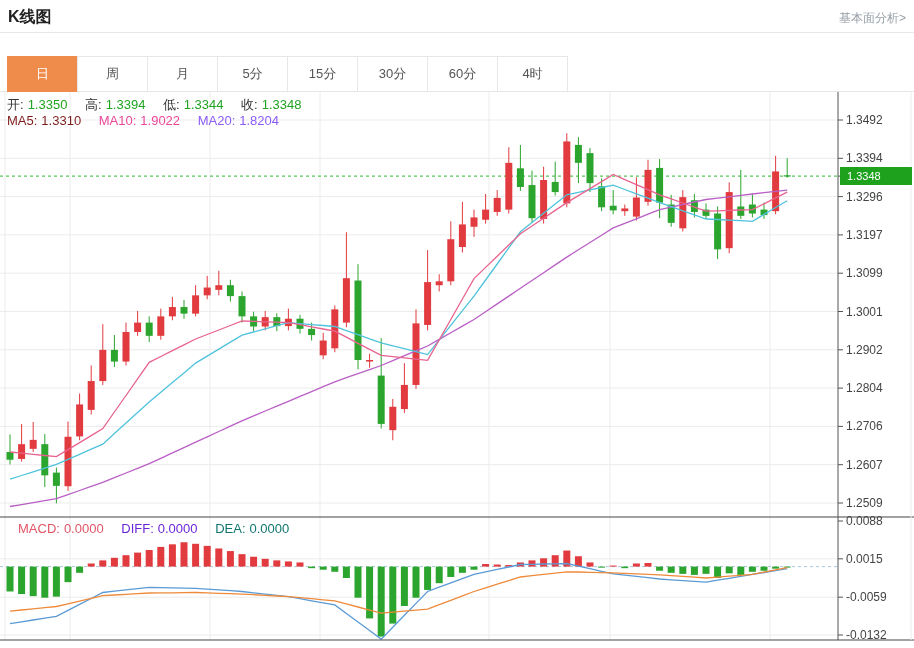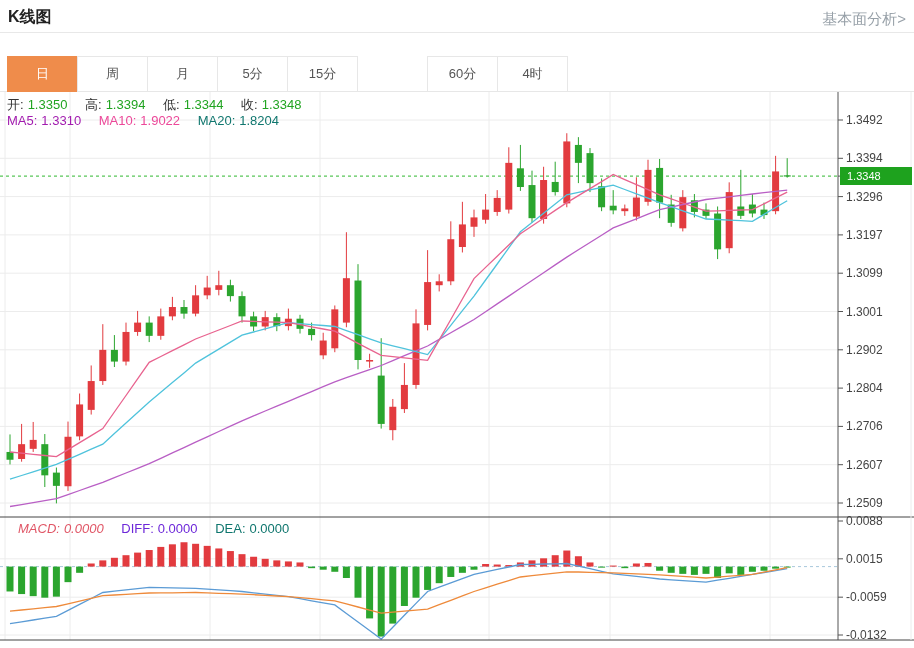--- a/index.html
+++ b/index.html
@@ -2,43 +2,43 @@
 <html><head>
 <meta charset="utf-8">
 <style>
   * { margin:0; padding:0; box-sizing:border-box; }
   html,body { background:#fff; width:914px; height:648px; overflow:hidden;
     font-family:"Liberation Sans","DejaVu Sans",sans-serif; }
   .page { position:relative; width:914px; height:454px; }
 
   .hdr { position:absolute; top:0; left:0; width:914px; height:33px; }
   .hdr-title { position:absolute; left:8px; top:7px; font-size:16px; font-weight:bold; color:#222; }
-  .hdr-link { position:absolute; right:8px; top:10px; font-size:15px; color:#97a0a8; cursor:pointer; }
+  .hdr-link { position:absolute; right:8px; top:10px; font-size:12px; color:#97a0a8; cursor:pointer; }
   .hdr-rule { position:absolute; top:32px; left:0; width:914px; border-top:1px solid #e8e8e8; }
 
   .tabbar { position:absolute; top:56px; left:0; width:914px; height:36px; border-bottom:1px solid #e7e7e7; }
   .tab { position:absolute; top:0; height:36px; width:71px; line-height:34px; text-align:center;
     font-size:13px; color:#555; background:#fff; border:1px solid #e7e7e7; margin-left:-1px; cursor:pointer; }
   .tab.active { background:#ef8c4b; border-color:#ef8c4b; color:#fff; }
 
   .chart-wrap { position:absolute; top:92px; left:0; width:914px; height:556px; }
   #chart-svg { position:absolute; top:0; left:0; }
 
   .readout { position:absolute; left:7px; font-size:13px; white-space:nowrap; z-index:3; }
   .row-ohlc { top:4px; }
   .row-ma { top:21px; }
   .row-macd { top:429px; left:18px; }
   .readout span { margin-right:4px; }
   .readout .gap { margin-right:14px;margin-top:32px; }
   .lbl { color:#333; }
   .val { color:#21a421; }
-  .c-ma5 { color:#a21caf; }
+  .c-ma5 { color:#7f1d1d; }
   .c-ma10 { color:#ec4899; }
-  .c-ma20 { color:#0f766e; }
-  .c-macd { color:#e05666;font-style:italic; }
+  .c-ma20 { color:#8b5cf6; }
+  .c-macd { color:#e05666; }
   .c-diff { color:#6d28d9; }
   .c-dea { color:#0f766e; }
 
   .price-badge { position:absolute; left:840px; top:75px; width:72px; height:18px;
     background:#1ea21e; color:#fff; font-size:11px; line-height:18px; padding-left:7px; z-index:3; }
 </style>
 </head>
 <body>
 
 <div class="page">
@@ -48,20 +48,21 @@
     <div class="hdr-link">基本面分析&gt;</div>
     <div class="hdr-rule"></div>
   </div>
 
   <div class="tabbar">
     <div class="tab active" style="left:8px">日</div>
     <div class="tab" style="left:78px">周</div>
     <div class="tab" style="left:148px">月</div>
     <div class="tab" style="left:218px">5分</div>
     <div class="tab" style="left:288px">15分</div>
+    <div class="tab" style="left:358px">30分</div>
     <div class="tab" style="left:428px">60分</div>
     <div class="tab" style="left:498px">4时</div>
   </div>
 
   <div class="chart-wrap">
     <svg id="chart-svg" width="914" height="556">
         <g>
           <line x1="0" y1="28" x2="838" y2="28" stroke="#ececec" stroke-width="1"></line>
           <line x1="0" y1="66.3" x2="838" y2="66.3" stroke="#ececec" stroke-width="1"></line>
           <line x1="0" y1="104.6" x2="838" y2="104.6" stroke="#ececec" stroke-width="1"></line>

